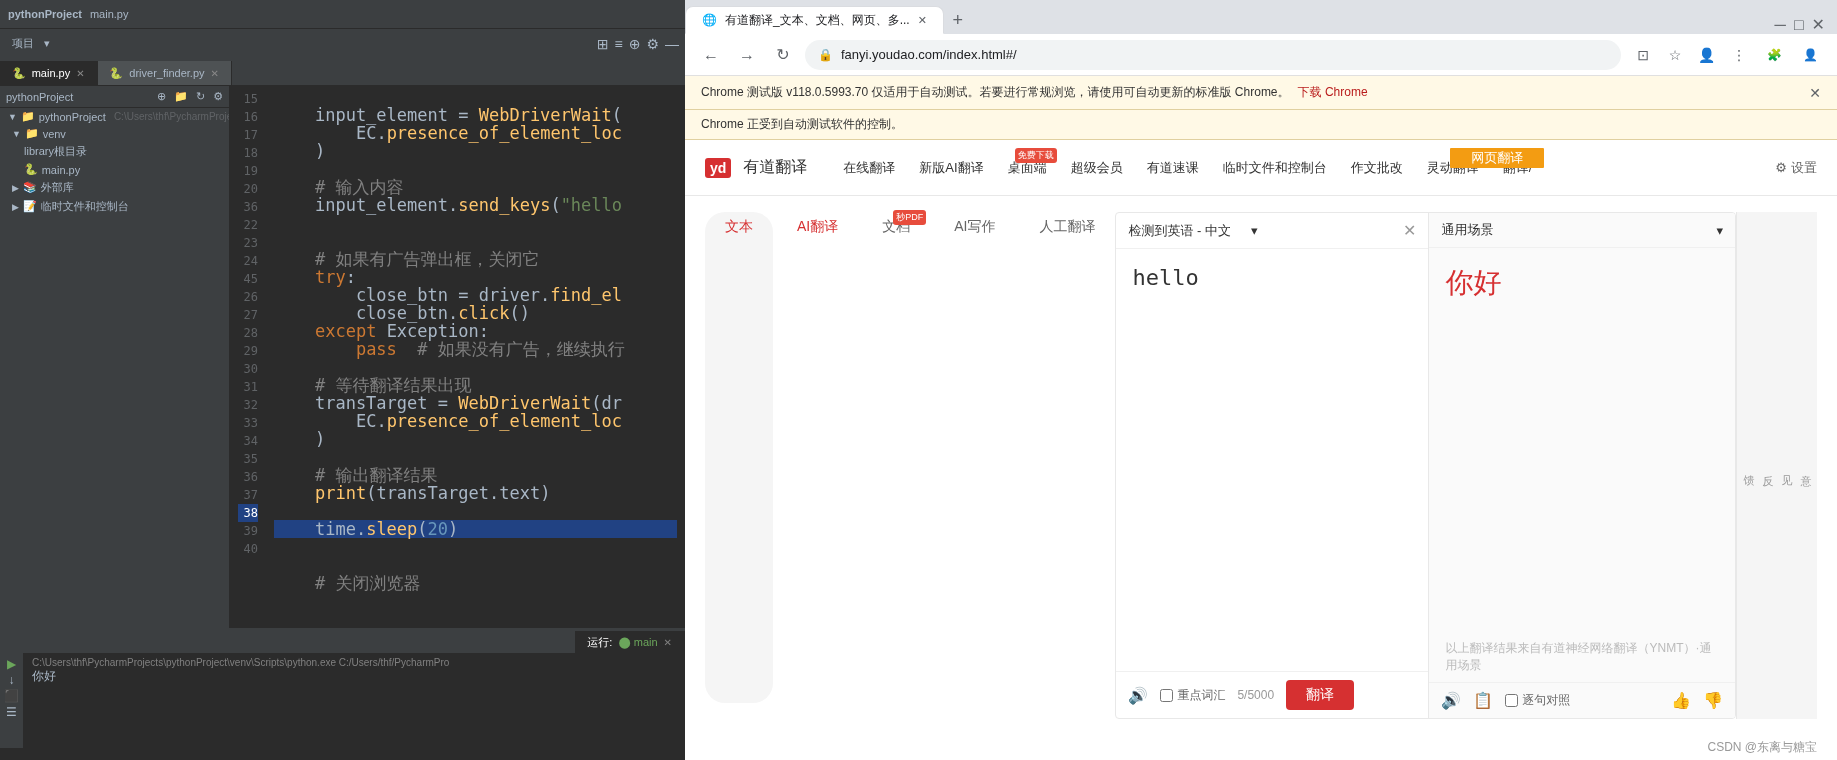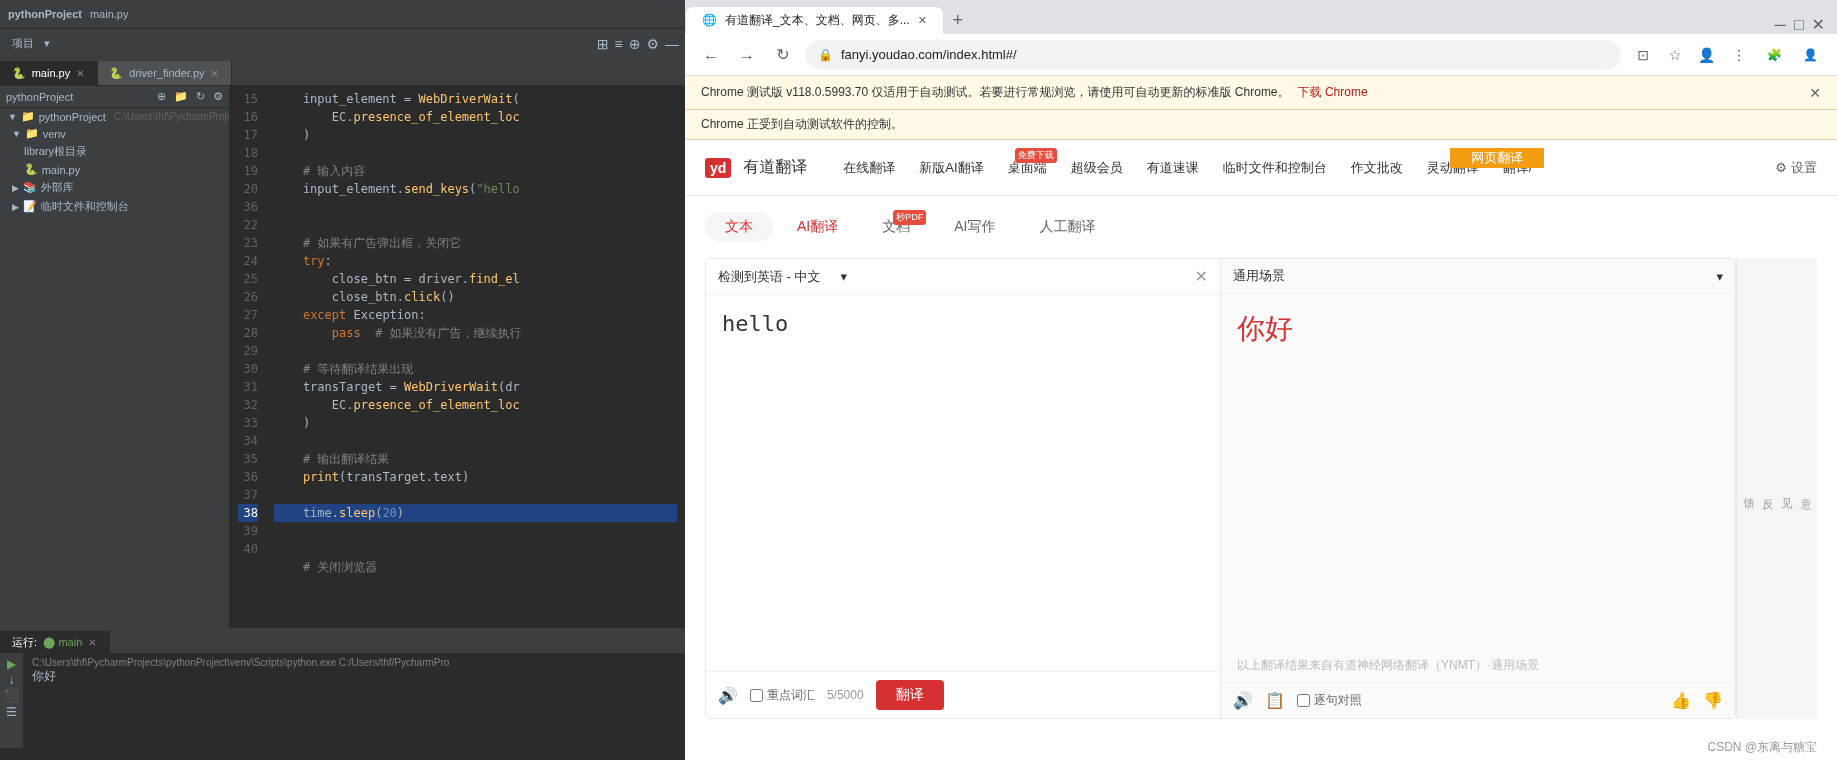--- a/index.html
+++ b/index.html
@@ -166,23 +166,23 @@
       font-size: 12px;
       font-family: 'Consolas', monospace;
       line-height: 18px;
       text-align: right;
       user-select: none;
       min-width: 36px;
     }
 
     .code-area {
       flex: 1;
-      padding: 4px 8px;
+      padding: 20px 8px;
       font-family: 'Consolas', monospace;
-      font-size: 12px;
+      font-size: 17px;
       line-height: 18px;
       color: #a9b7c6;
       white-space: pre;
     }
 
     .kw { color: #cc7832; }
     .fn { color: #ffc66d; }
     .str { color: #6a8759; }
     .num { color: #6897bb; }
     .cm { color: #808080; }
@@ -196,20 +196,21 @@
       border-top: 1px solid #3c3f41;
       display: flex;
       flex-direction: column;
     }
 
     .bottom-tabs {
       display: flex;
       background: #3c3f41;
       height: 24px;
       align-items: flex-end;
+      justify-content: flex-end;
     }
 
     .bottom-tab {
       padding: 3px 12px;
       font-size: 11px;
       color: #a9b7c6;
       cursor: pointer;
       background: #4e5254;
       border-right: 1px solid #2b2b2b;
       height: 22px;
@@ -487,21 +488,21 @@
       color: white;
       font-size: 13px;
       padding: 1px 21px;
       border-radius: 1px;
     }
 
     .youdao-content {
       flex: 1;
       padding: 16px 20px;
       display: flex;
-      flex-direction: column;
+      flex-direction: row;
     }
 
     .youdao-tabs {
       display: flex;
       gap: 4px;
       margin-bottom: 16px;
     }
 
     .youdao-tab {
       padding: 6px 20px;
@@ -768,21 +769,21 @@
         <div>15</div>
         <div>16</div>
         <div>17</div>
         <div>18</div>
         <div>19</div>
         <div>20</div>
         <div>36</div>
         <div>22</div>
         <div>23</div>
         <div>24</div>
-        <div>25</div>
+        <div>45</div>
         <div>26</div>
         <div>27</div>
         <div>28</div>
         <div>29</div>
         <div>30</div>
         <div>31</div>
         <div>32</div>
         <div>33</div>
         <div>34</div>
         <div>35</div>

